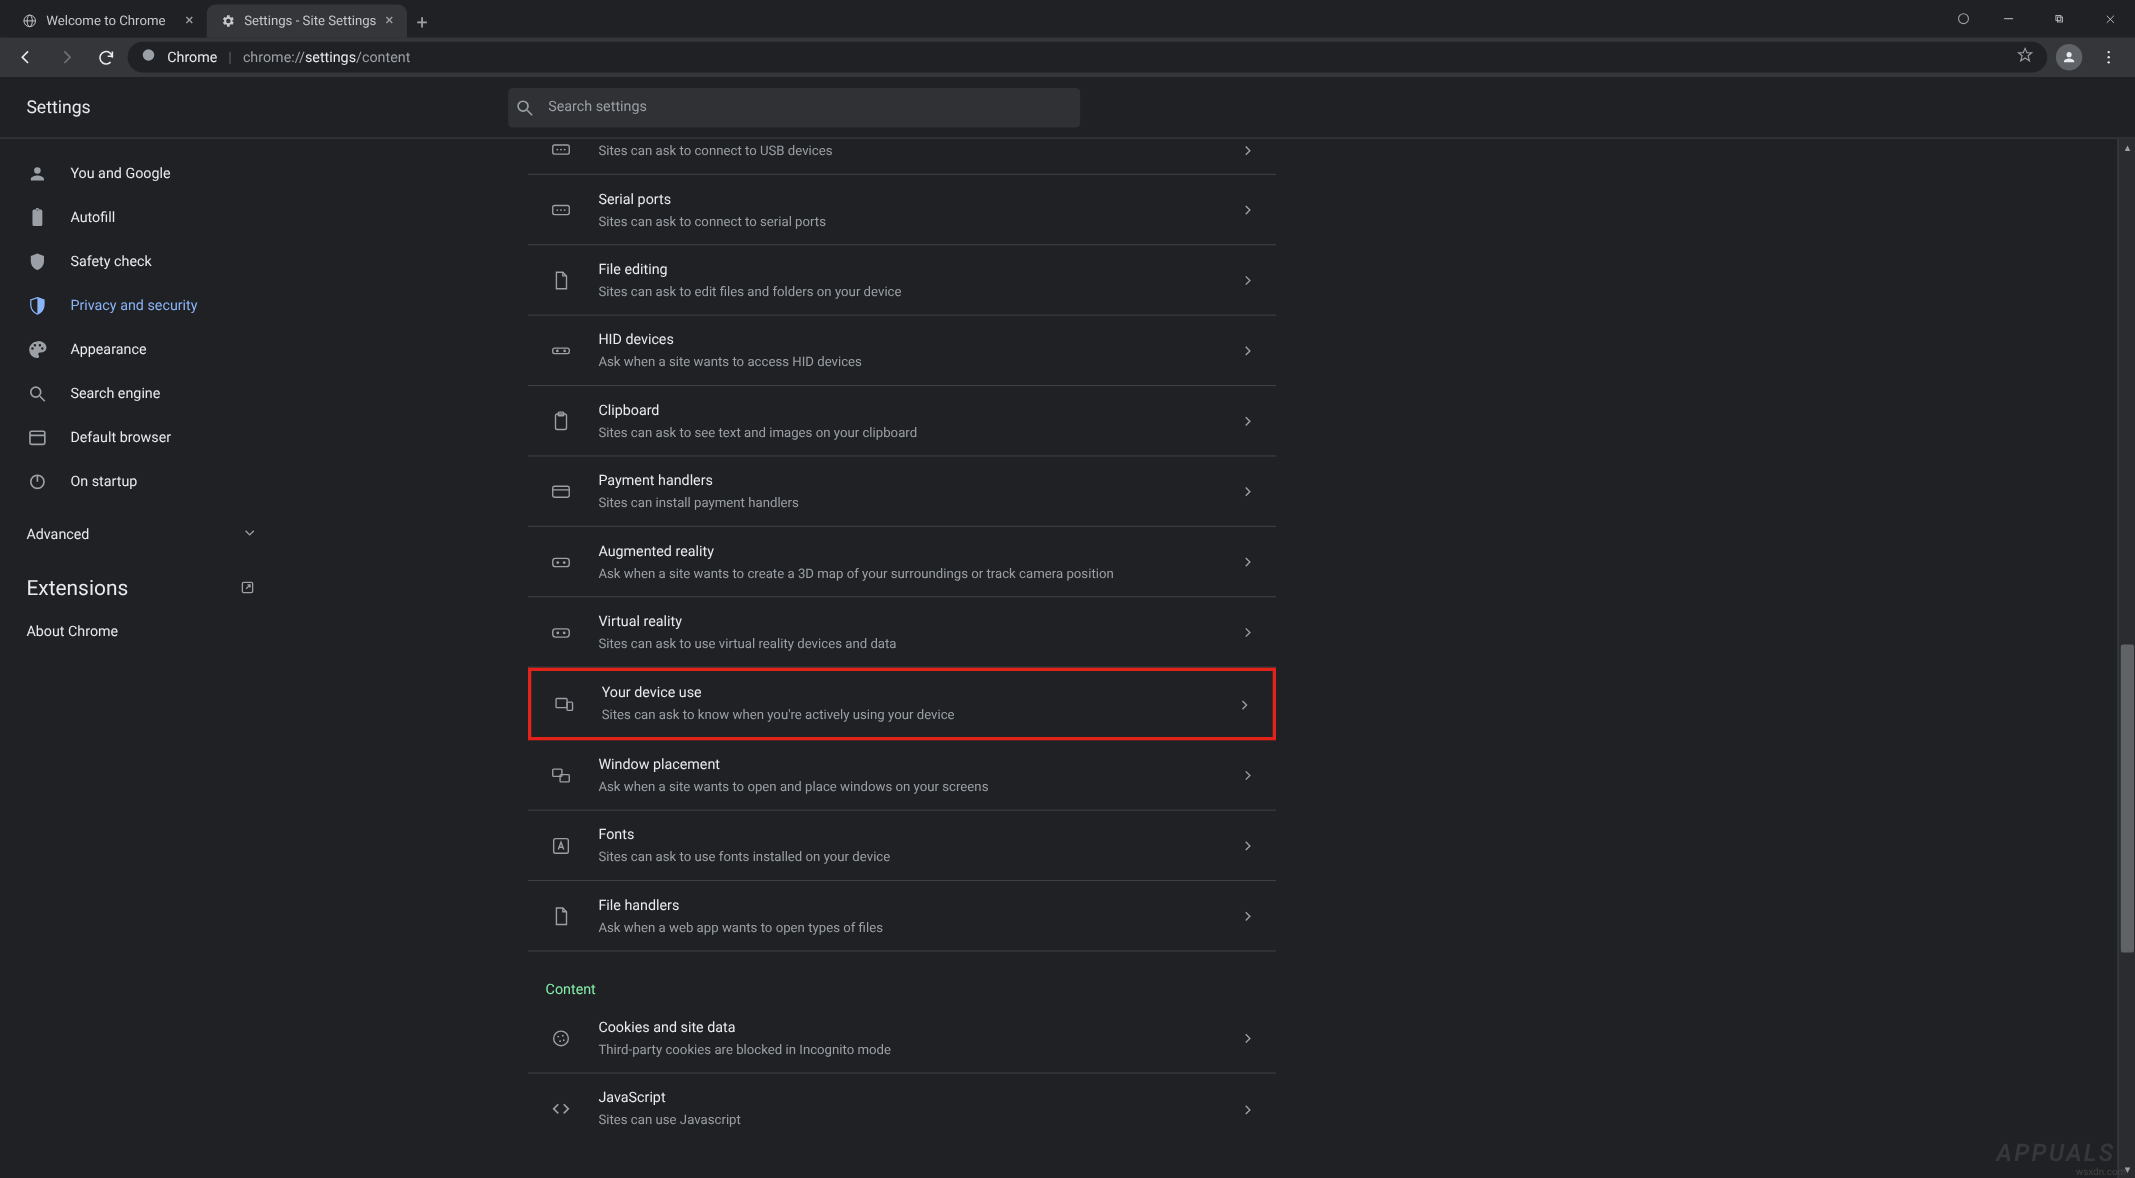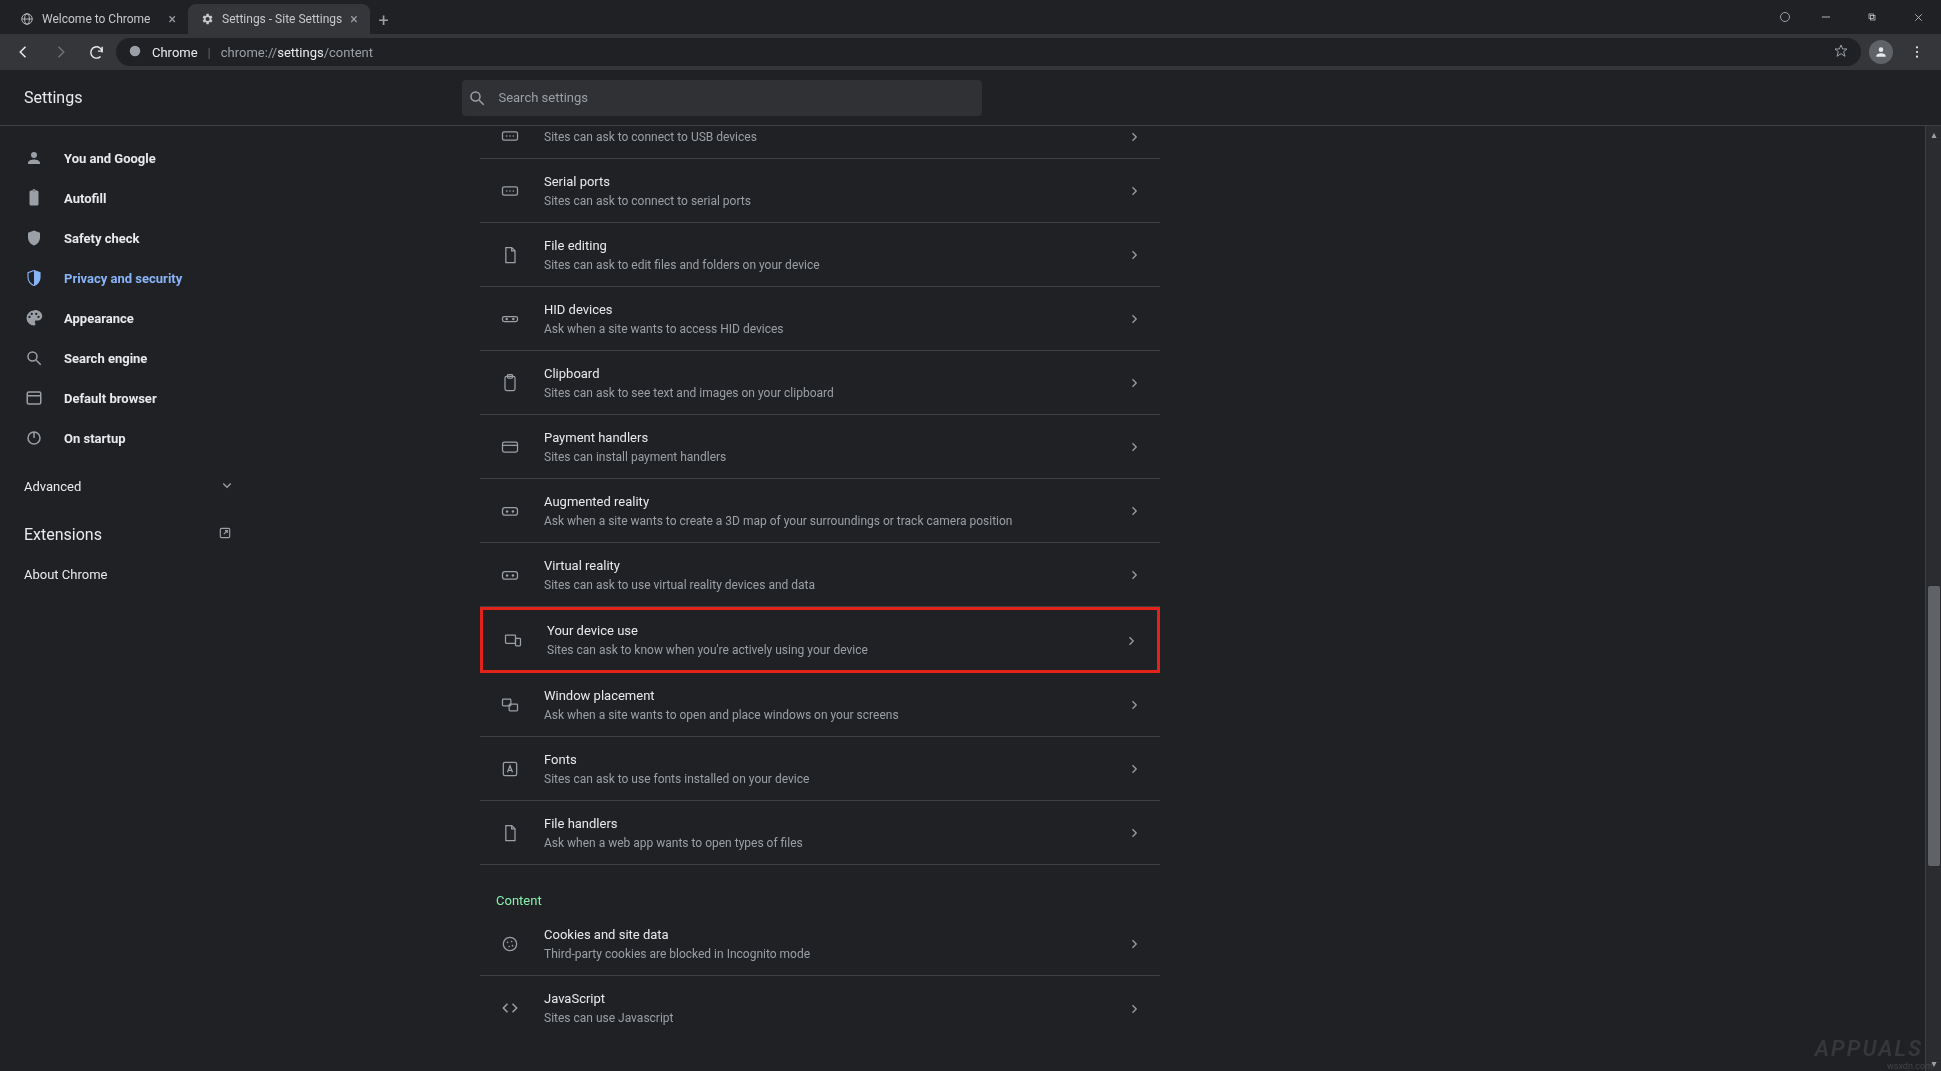--- a/index.html
+++ b/index.html
@@ -36,27 +36,27 @@
   .settings-header { height:56px; background:#202124; display:flex; align-items:center; padding-left:24px; border-bottom:1px solid #3c4043; }
   .settings-title { font-size:16px; color:#e8eaed; }
   .searchbox { margin-left:380px; width:520px; height:36px; background:#303134; border-radius:4px; display:flex; align-items:center; padding:0 6px; gap:12px; }
   .searchbox svg{width:18px;height:18px;color:#9aa0a6;}
   .searchbox input { flex:1; background:transparent; border:none; outline:none; color:#e8eaed; font-size:13px; }
   .searchbox input::placeholder{ color:#9aa0a6; }
 
   
   .settings-body { display:flex; height:calc(100% - 34px - 36px - 56px); }
   .sidebar { width:256px; padding:12px 0; }
-  .navitem { height:40px; display:flex; align-items:center; gap:20px; padding:0 24px; font-size:13px; color:#e8eaed; cursor:pointer; border-top-right-radius:20px; border-bottom-right-radius:20px;font-weight:bold; }
+  .navitem { height:40px; display:flex; align-items:center; gap:20px; padding:0 24px; font-size:13px; color:#e8eaed; cursor:pointer; border-top-right-radius:20px; border-bottom-right-radius:20px; }
   .navitem.sel { color:#8ab4f8; }
   .navitem.sel .navicon{ color:#8ab4f8; }
   .navicon { width:20px; display:flex; align-items:center; justify-content:center; color:#9aa0a6; }
   .navicon svg{width:18px;height:18px;}
   .navadv { height:40px; display:flex; align-items:center; justify-content:space-between; padding:0 24px; font-size:13px; color:#e8eaed; cursor:pointer; margin-top:8px;}
-  .navlink { height:40px; display:flex; align-items:center; justify-content:space-between; padding:0 24px; font-size:16px; color:#e8eaed; cursor:pointer; margin-top:8px;}
+  .navlink { height:40px; display:flex; align-items:center; justify-content:space-between; padding:0 24px; font-size:19px; color:#e8eaed; cursor:pointer; margin-top:8px;}
   .navplain{ height:40px; display:flex; align-items:center; padding:0 24px; font-size:13px; color:#e8eaed; cursor:pointer; }
 
   .content-wrap { flex:1; display:flex; justify-content:flex-start; overflow:hidden; position:relative; padding-left:224px;}
   .content-col  { width:680px; }
   .row { min-height:64px; display:flex; align-items:center; padding:12px 20px 12px 16px; border-bottom:1px solid #3c4043; cursor:pointer; gap:20px; }
   .row .ricon { width:28px; display:flex; align-items:center; justify-content:center; color:#9aa0a6; }
   .row .ricon svg{ width:20px; height:20px; }
   .row .rtext { flex:1; }
   .row .rtitle { font-size:13px; color:#e8eaed; line-height:18px; }
   .row .rdesc  { font-size:12px; color:#9aa0a6; line-height:16px; margin-top:2px; }

